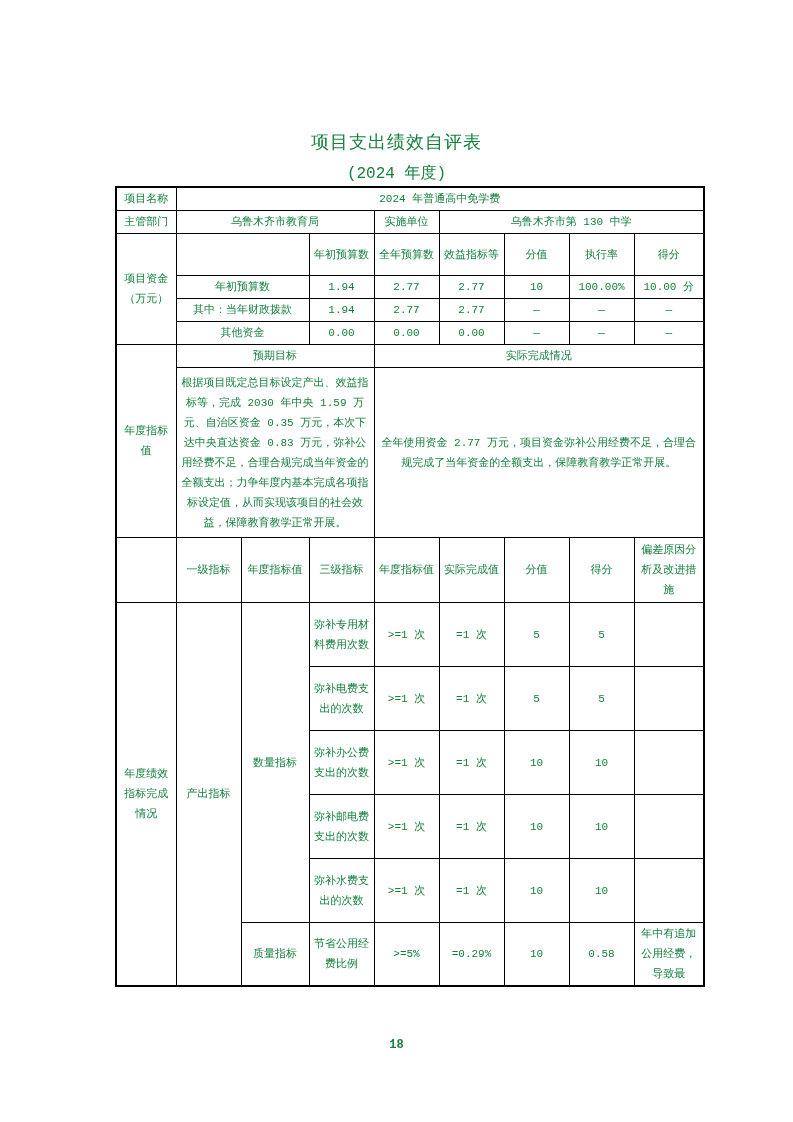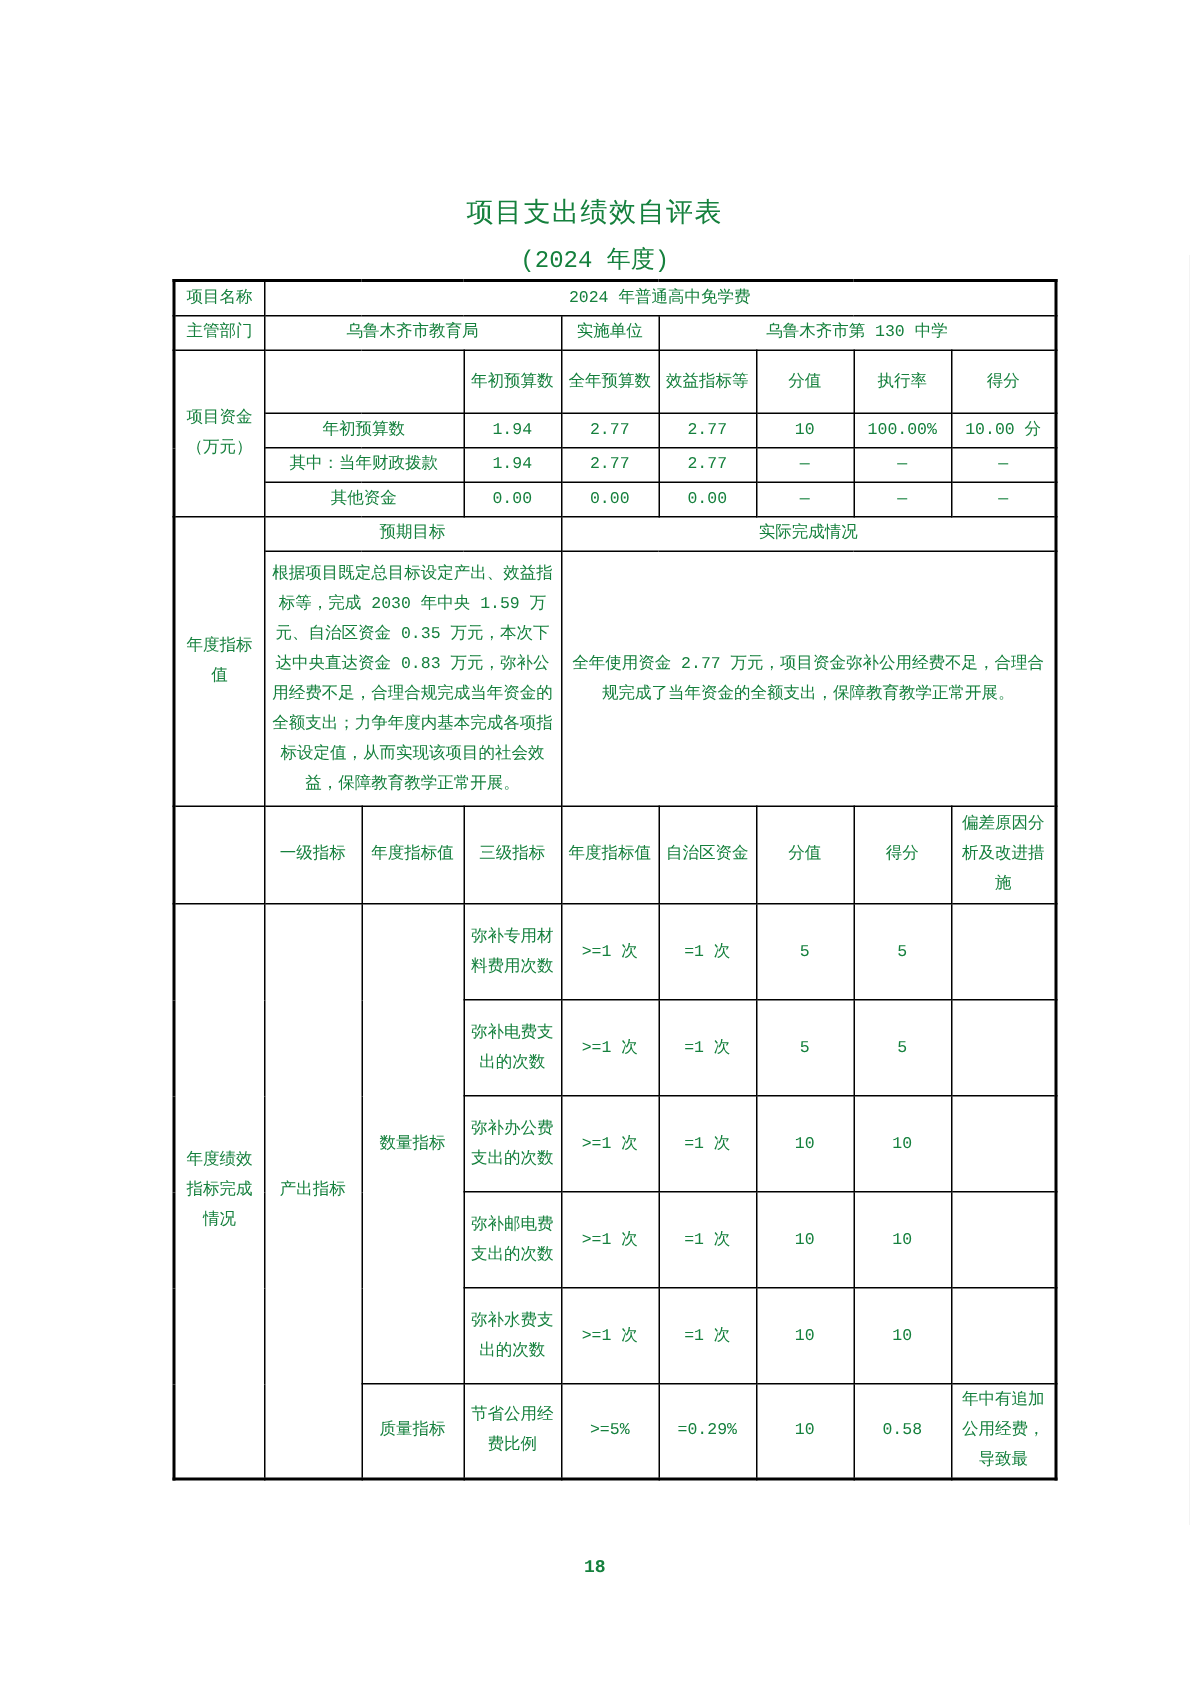--- a/index.html
+++ b/index.html
@@ -142,21 +142,21 @@
       <td colspan="3" class="goal-left">根据项目既定总目标设定产出、效益指标等，完成 2030 年中央 1.59 万元、自治区资金 0.35 万元，本次下达中央直达资金 0.83 万元，弥补公用经费不足，合理合规完成当年资金的全额支出；力争年度内基本完成各项指标设定值，从而实现该项目的社会效益，保障教育教学正常开展。</td>
       <td colspan="5" class="goal-right">全年使用资金 2.77 万元，项目资金弥补公用经费不足，合理合规完成了当年资金的全额支出，保障教育教学正常开展。</td>
     </tr>
 
     <tr class="h65">
       <td></td>
       <td>一级指标</td>
       <td>年度指标值</td>
       <td class="narrow">三级指标</td>
       <td class="narrow">年度指标值</td>
-      <td class="narrow">自治区资金</td>
+      <td class="narrow">实际完成值</td>
       <td>分值</td>
       <td>得分</td>
       <td class="dev">偏差原因分析及改进措施</td>
     </tr>
 
     <tr class="h64">
       <td rowspan="6">年度绩效指标完成情况</td>
       <td rowspan="6">产出指标</td>
       <td rowspan="5">数量指标</td>
       <td class="narrow">弥补专用材料费用次数</td>

